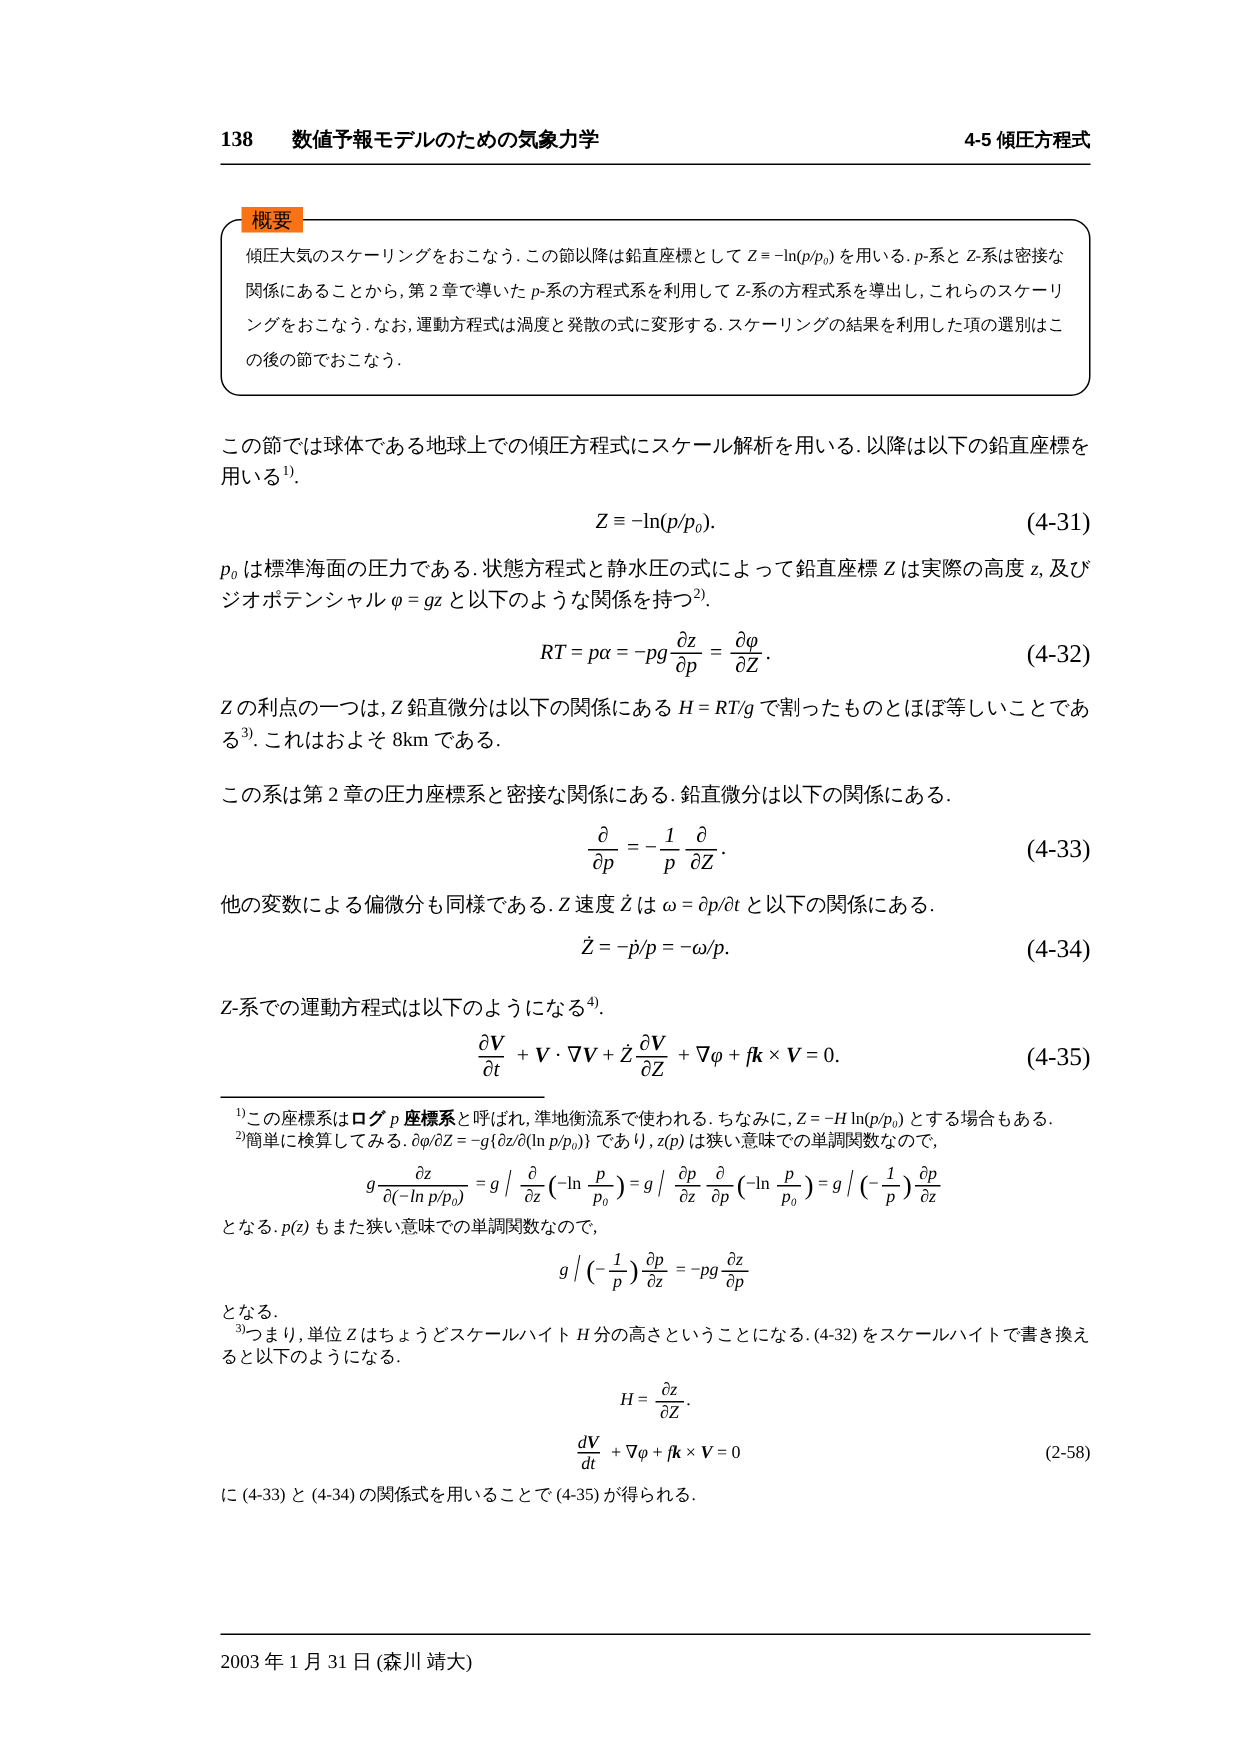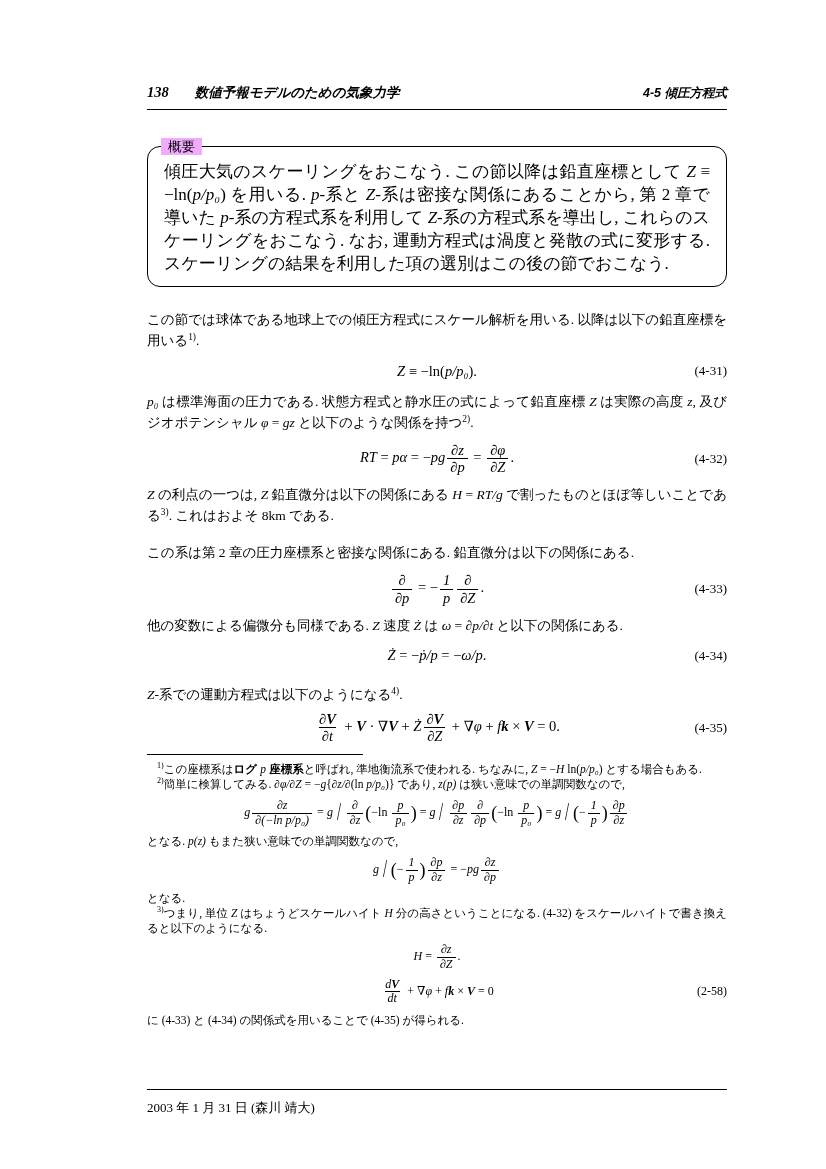--- a/index.html
+++ b/index.html
@@ -8,44 +8,44 @@
     width:826px;height:1169px;
     background:#ffffff;color:#000;
     box-sizing:border-box;
     padding:84px 99px 0 147px;
     font-family:"Liberation Serif","DejaVu Serif",serif;
     overflow:hidden;
   }
   .gothic{font-family:"Liberation Sans","DejaVu Sans",sans-serif;}
 
   
-  .header{display:flex;align-items:baseline;border-bottom:1.2px solid #000;padding-bottom:7px;font-style:italic;}
+  .header{display:flex;align-items:baseline;border-bottom:1.2px solid #000;padding-bottom:7px;}
   .pageno{font-weight:bold;font-size:14.5px;}
   .book-title{font-weight:bold;font-size:13.5px;margin-left:26px;}
   .header-right{margin-left:auto;font-weight:bold;font-size:12.5px;}
 
   
   .section-title{margin-top:28px;display:flex;align-items:baseline;}
   .secno{font-weight:bold;font-size:22px;}
   .sec-jp{font-weight:bold;font-size:21px;margin-left:26px;}
 
   
   .abstract{margin-top:36px;border:1.6px solid #000;border-radius:13px;
     padding:13px 16px 11px 16px;position:relative;}
-  .abstract-label{position:absolute;top:-9px;left:13px;background:#f0abfc;
+  .abstract-label{position:absolute;top:-9px;left:13px;background:#f97316;
     padding:0 7px;font-size:13.5px;line-height:17px;}
-  .abstract-body{font-size:17px;line-height:23px;text-align:justify;}
+  .abstract-body{font-size:11px;line-height:23px;text-align:justify;}
 
   
   .para{font-size:13.5px;line-height:21px;text-align:justify;}
 
   
   .eq{position:relative;display:flex;justify-content:center;align-items:center;
     font-size:14.5px;margin:9px 0;min-height:22px;}
-  .eq .eqnum{position:absolute;right:0;font-size:13px;font-style:normal;}
+  .eq .eqnum{position:absolute;right:0;font-size:17px;font-style:normal;}
   .eqsm{font-size:12px;margin:7px 0;min-height:18px;}
   .eqsm .eqnum{font-size:12px;}
 
   
   .tk-rm{font-style:normal;}
   .tk-it{font-style:italic;}
   .tk-bi{font-style:italic;font-weight:bold;}
   .tk-b{font-weight:bold;font-family:"Liberation Sans","DejaVu Sans",sans-serif;}
   .tk-sup{vertical-align:super;font-size:0.7em;line-height:0;}
   .tk-bigs{display:inline-block;transform:scaleY(1.9) scaleX(1.05);

